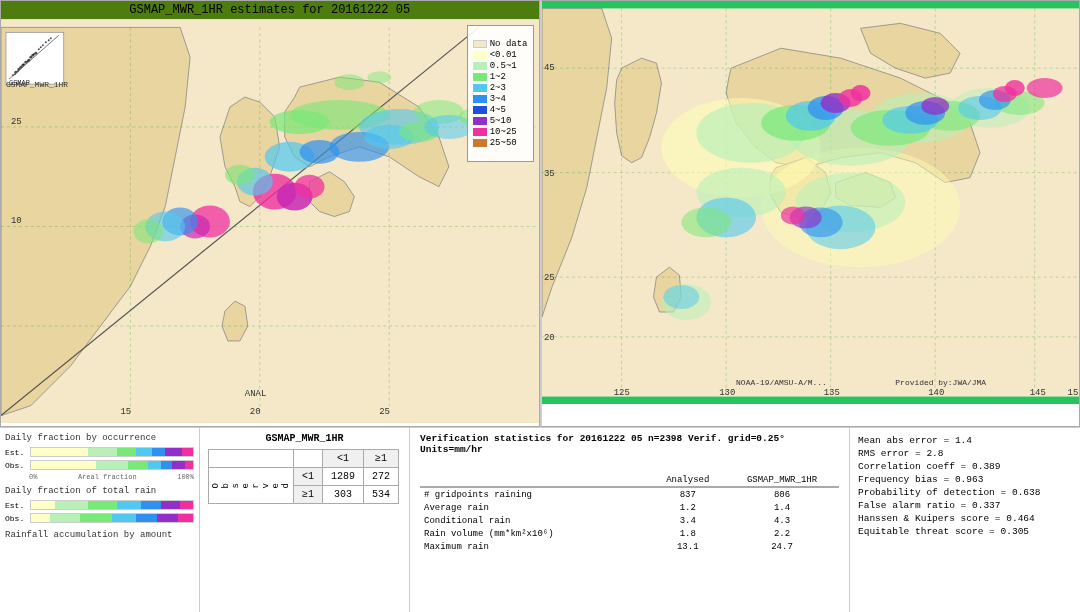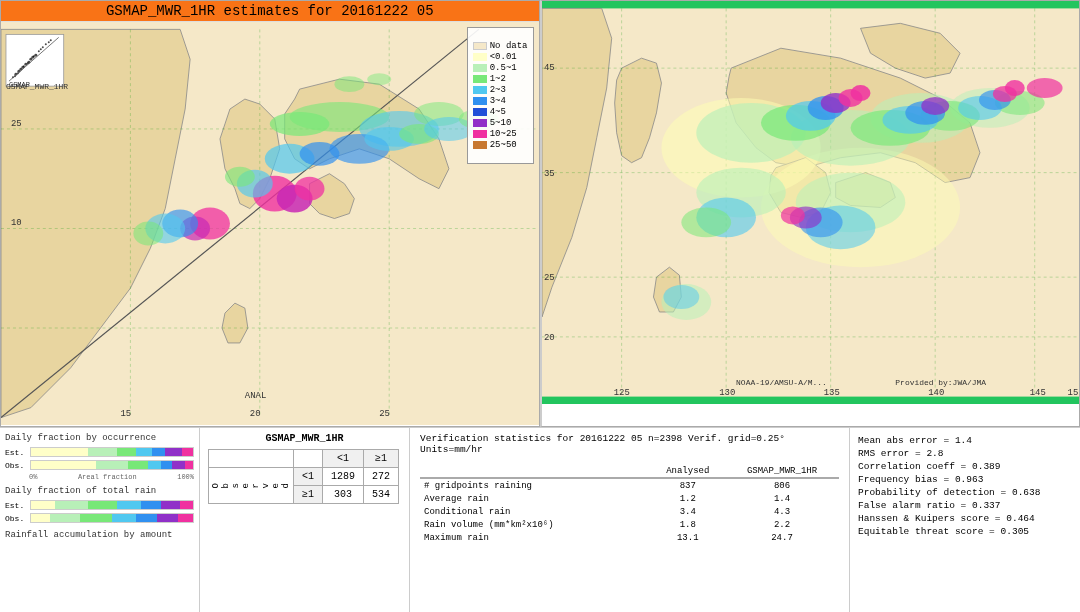--- a/index.html
+++ b/index.html
@@ -30,24 +30,24 @@
 
     .map-panel {
       flex: 1;
       position: relative;
       border: 1px solid #aaa;
       overflow: hidden;
     }
 
     .map-title {
       text-align: center;
-      font-size: 14px;
+      font-size: 12px;
       font-family: 'Courier New', monospace;
       padding: 2px 0;
-      background: #f97316;
+      background: #4d7c0f;
       border-bottom: 1px solid #ddd;
     }
 
     .map-content {
       position: relative;
       width: 100%;
       height: calc(100% - 22px);
       background: #f5e8c8;
       overflow: hidden;
     }
@@ -198,22 +198,22 @@
     
     .verif-panel {
       flex: 1;
       padding: 5px 10px;
       border-right: 1px solid #ccc;
     }
 
     .verif-title {
       font-size: 9.5px;
       font-family: 'Courier New', monospace;
-      margin-bottom: 9px;
-      font-weight: normal;
+      margin-bottom: 18px;
+      font-weight: bold;
     }
 
     .verif-stats-table {
       border-collapse: collapse;
       font-size: 9px;
       font-family: 'Courier New', monospace;
       width: 100%;
     }
 
     .verif-stats-table td, .verif-stats-table th {

